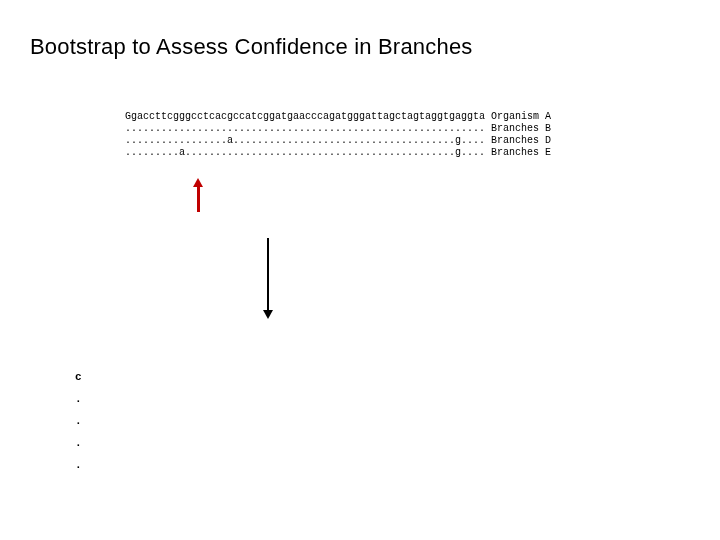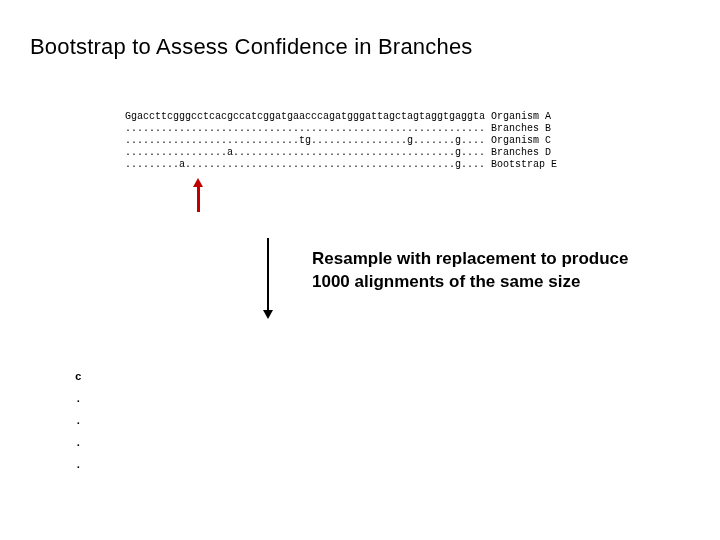--- a/index.html
+++ b/index.html
@@ -83,39 +83,34 @@
 </head>
 <body>
 
 <div class="slide">
 
   <div class="title">Bootstrap to Assess Confidence in Branches</div>
 
   <div class="alignment">
     <div class="align-row"><span>Ggaccttcgggcctcacgccatcggatgaacccagatgggattagctagtaggtgaggta</span><span class="organism">Organism A</span></div>
     <div class="align-row"><span>............................................................</span><span class="organism">Branches B</span></div>
-    <div class="align-row"><span>.............................tg................g.......g....</span><span class="organism">Organism C</span></div>
     <div class="align-row"><span>.................a.....................................g....</span><span class="organism">Branches D</span></div>
-    <div class="align-row"><span>.........a.............................................g....</span><span class="organism">Bootstrap E</span></div>
+    <div class="align-row"><span>.........a.............................................g....</span><span class="organism">Branches E</span></div>
   </div>
 
   <div class="red-arrow">
     <div class="head"></div>
     <div class="shaft"></div>
   </div>
 
   <div class="black-arrow">
     <div class="shaft"></div>
     <div class="head"></div>
   </div>
 
-  <div class="caption">
-    <div>Resample with replacement to produce</div>
-    <div>1000 alignments of the same size</div>
-  </div>
 
   <div class="bootstrap-col">
     <div>c</div>
     <div>.</div>
     <div>.</div>
     <div>.</div>
     <div>.</div>
   </div>
 
 </div>

